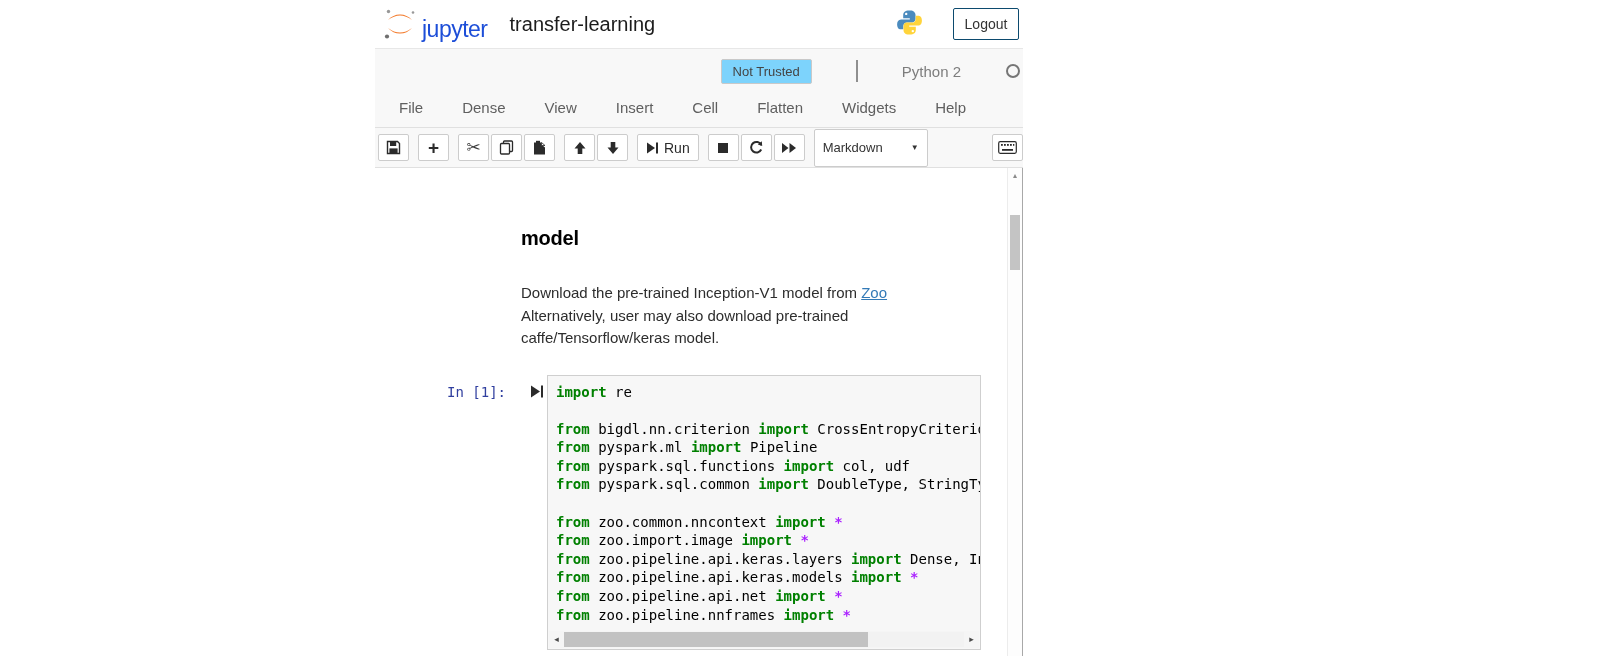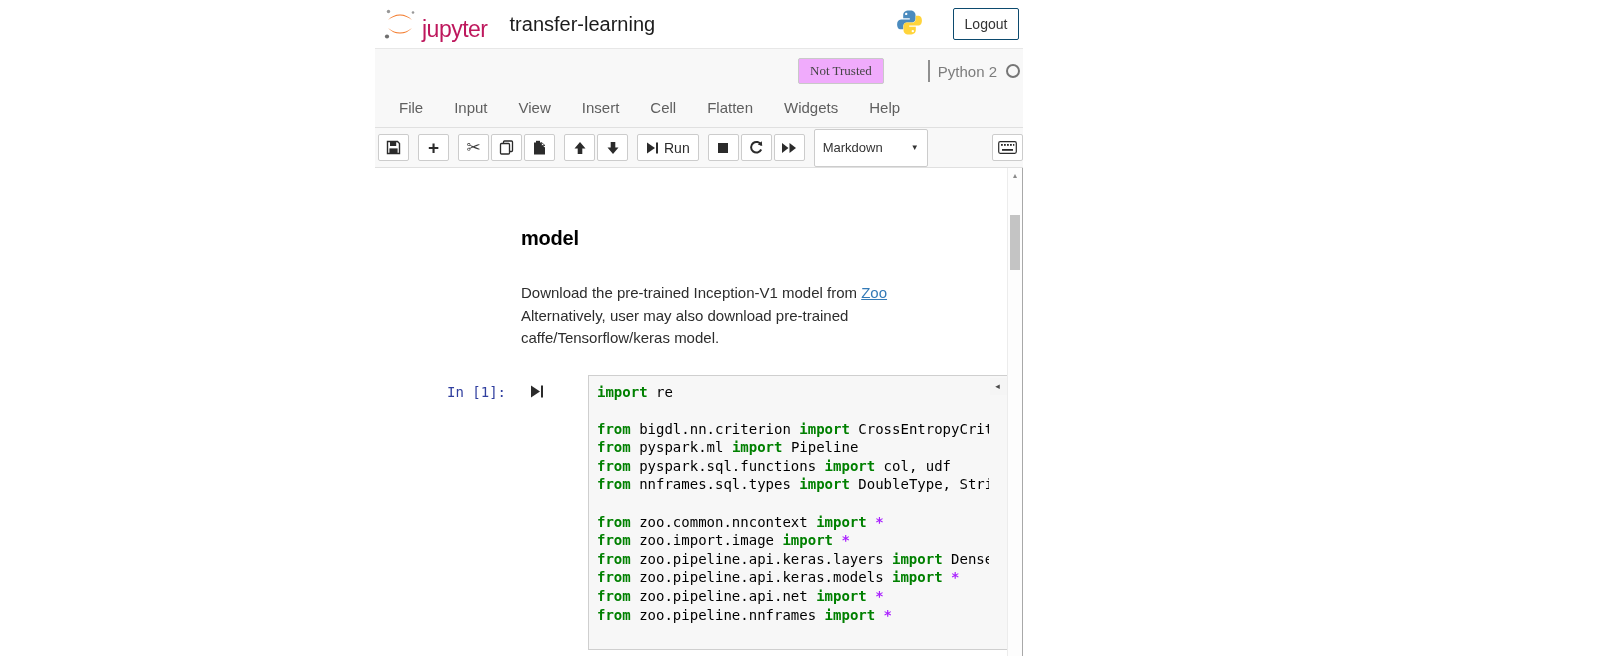--- a/index.html
+++ b/index.html
@@ -4,38 +4,38 @@
 <style>
   * { box-sizing: border-box; margin: 0; padding: 0; }
   html, body { width: 1600px; height: 656px; background: #fff; overflow: hidden;
                font-family: "Liberation Sans", sans-serif; }
   .app { position: absolute; left: 375px; top: 0; width: 648px; height: 656px; background: #fff; }
 
   
   .header { height: 48px; display: flex; align-items: center; padding: 0 4px 0 5px; background: #fff; }
   .logo { display: flex; align-items: flex-end; cursor: pointer; }
   .logo svg { display: block; }
-  .logo-word { font-size: 23px; color: #be185d; letter-spacing: -0.5px; margin-left: 2px; position: relative; top: 2px; }
+  .logo-word { font-size: 23px; color: #1d4ed8; letter-spacing: -0.5px; margin-left: 2px; position: relative; top: 2px; }
   .nb-title { font-size: 20px; color: #1c1c1c; margin-left: 22px; }
   .header-spacer { flex: 1; }
   .py-logo { margin-right: 30px; }
   .logout-btn { width: 66px; height: 32px; background: #fff; border: 1px solid #0c4a6e; border-radius: 2px;
                 font-size: 14px; color: #333; cursor: pointer; font-family: "Liberation Sans", sans-serif; }
 
   
   .band { background: #f8f8f8; border-top: 1px solid #e7e7e7; border-bottom: 1px solid #e0e0e0; }
   .trust-row { display: flex; align-items: center; justify-content: flex-end; height: 38px; padding: 6px 3px 0 0; }
-  .trust-btn { background: #f0abfc; border: 1px solid #c9c9c9; border-radius: 2px; padding: 4px 11px;
-               font-size: 13px; color: #444; cursor: pointer; font-family: Liberation Serif, serif; }
-  .kernel-group { display: flex; align-items: center; margin-left: 44px; }
+  .trust-btn { background: #7dd3fc; border: 1px solid #c9c9c9; border-radius: 2px; padding: 4px 11px;
+               font-size: 13px; color: #444; cursor: pointer; font-family: Liberation Sans, sans-serif; }
+  .kernel-group { display: flex; align-items: center; margin-left: 44px; gap: 36px; }
   .kernel-sep { width: 2px; height: 22px; background: #8f8f8f; margin-right: 8px; }
   .kernel-name { font-size: 15px; color: #7d7d7d; margin-right: 9px; }
   .kernel-circle { width: 14px; height: 14px; border: 2px solid #767676; border-radius: 50%; background: #f8f8f8; }
 
-  .menubar { display: flex; align-items: center; height: 40px; padding-left: 24px; }
+  .menubar { display: flex; align-items: center; height: 40px; padding-left: 24px; gap: 8px; }
   .menu-item { font-size: 15px; color: #5f5f5f; margin-right: 31px; cursor: pointer; }
   .band-divider { height: 1px; background: #e0e0e0; }
 
   .toolbar { display: flex; align-items: center; height: 39px; padding-left: 3px; }
   .btn-group { display: flex; margin-right: 9px; }
   .tb-btn { min-width: 31px; height: 27px; background: #fff; border: 1px solid #cccccc; border-radius: 2px;
             display: flex; align-items: center; justify-content: center; margin-right: 2px; cursor: pointer;
             color: #2b2b2b; font-size: 15px; }
   .tb-btn:last-child { margin-right: 0; }
   .tb-btn svg { display: block; }
@@ -54,26 +54,26 @@
   .vscroll { position: absolute; right: 0; top: 0; bottom: 0; width: 15px; background: #fdfdfd;
              border-left: 1px solid #ececec; }
   .vscroll-up { width: 100%; text-align: center; font-size: 8px; color: #8a8a8a; padding-top: 3px; }
   .vscroll-thumb { position: absolute; left: 2px; top: 47px; width: 10px; height: 55px; background: #c4c4c4; }
 
   .md-cell { padding: 39px 0 0 146px; }
   .md-heading { font-size: 20px; line-height: 21px; font-weight: bold; color: #000; letter-spacing: -0.2px; }
   .md-para { margin-top: 33px; font-size: 15px; line-height: 22.5px; color: #2d2d2d; width: 430px; }
   .md-link { color: #337ab7; text-decoration: underline; cursor: pointer; }
 
-  .code-cell { display: flex; margin-top: 25px; justify-content: space-between; }
+  .code-cell { display: flex; margin-top: 25px; }
   .prompt-col { width: 172px; display: flex; justify-content: flex-end; align-items: flex-start; padding-top: 9px; }
   .prompt { font-family: "DejaVu Sans Mono", monospace; font-size: 14px; color: #303F9F; white-space: pre; }
   .run-marker { margin: 0 3px 0 24px; }
   .code-box { width: 434px; height: 275px; background: #f7f7f7; border: 1px solid #cfcfcf;
-              display: flex; flex-direction: row; overflow: hidden; }
+              display: flex; flex-direction: column; overflow: hidden; }
   .code-area { flex: 1; overflow: hidden; padding: 7px 0 0 8px; }
   .code-line { font-family: "DejaVu Sans Mono", monospace; font-size: 14px; line-height: 18.6px;
                white-space: pre; color: #000; }
   .kw { color: #008000; font-weight: bold; }
   .op { color: #AA22FF; font-weight: bold; }
   .hscroll { height: 17px; margin: 2px 1px 1px 1px; display: flex; align-items: center; background: #f5f5f5; }
   .hscroll-arrow { width: 15px; text-align: center; font-size: 9px; color: #4a4a4a; cursor: pointer; }
   .hscroll-track { flex: 1; height: 15px; position: relative; background: #f2f2f2; }
   .hscroll-thumb { position: absolute; left: 0; top: 0; height: 15px; width: 76%; background: #c2c2c2; cursor: pointer; }
 </style>
@@ -114,21 +114,21 @@
       <button class="trust-btn">Not Trusted</button>
       <span class="kernel-group">
         <span class="kernel-sep"></span>
         <span class="kernel-name">Python 2</span>
         <span class="kernel-circle"></span>
       </span>
     </div>
 
     <div class="menubar">
       <span class="menu-item">File</span>
-      <span class="menu-item">Input</span>
+      <span class="menu-item">Dense</span>
       <span class="menu-item">View</span>
       <span class="menu-item">Insert</span>
       <span class="menu-item">Cell</span>
       <span class="menu-item">Flatten</span>
       <span class="menu-item">Widgets</span>
       <span class="menu-item">Help</span>
     </div>
 
     <div class="band-divider"></div>
 
@@ -276,21 +276,21 @@
           </svg>
         </span>
       </div>
       <div class="code-box">
         <div class="code-area">
             <div class="code-line"><span class="kw">import</span><span> re</span></div>
             <div class="code-line">&nbsp;</div>
             <div class="code-line"><span class="kw">from</span><span> bigdl.nn.criterion </span><span class="kw">import</span><span> CrossEntropyCriterion</span></div>
             <div class="code-line"><span class="kw">from</span><span> pyspark.ml </span><span class="kw">import</span><span> Pipeline</span></div>
             <div class="code-line"><span class="kw">from</span><span> pyspark.sql.functions </span><span class="kw">import</span><span> col, udf</span></div>
-            <div class="code-line"><span class="kw">from</span><span> nnframes.sql.types </span><span class="kw">import</span><span> DoubleType, StringType</span></div>
+            <div class="code-line"><span class="kw">from</span><span> pyspark.sql.common </span><span class="kw">import</span><span> DoubleType, StringType</span></div>
             <div class="code-line">&nbsp;</div>
             <div class="code-line"><span class="kw">from</span><span> zoo.common.nncontext </span><span class="kw">import</span><span> </span><span class="op">*</span></div>
             <div class="code-line"><span class="kw">from</span><span> zoo.import.image </span><span class="kw">import</span><span> </span><span class="op">*</span></div>
             <div class="code-line"><span class="kw">from</span><span> zoo.pipeline.api.keras.layers </span><span class="kw">import</span><span> Dense, Input, Flatten</span></div>
             <div class="code-line"><span class="kw">from</span><span> zoo.pipeline.api.keras.models </span><span class="kw">import</span><span> </span><span class="op">*</span></div>
             <div class="code-line"><span class="kw">from</span><span> zoo.pipeline.api.net </span><span class="kw">import</span><span> </span><span class="op">*</span></div>
             <div class="code-line"><span class="kw">from</span><span> zoo.pipeline.nnframes </span><span class="kw">import</span><span> </span><span class="op">*</span></div>
           </div>
         <div class="hscroll">
           <span class="hscroll-arrow">◂</span>

